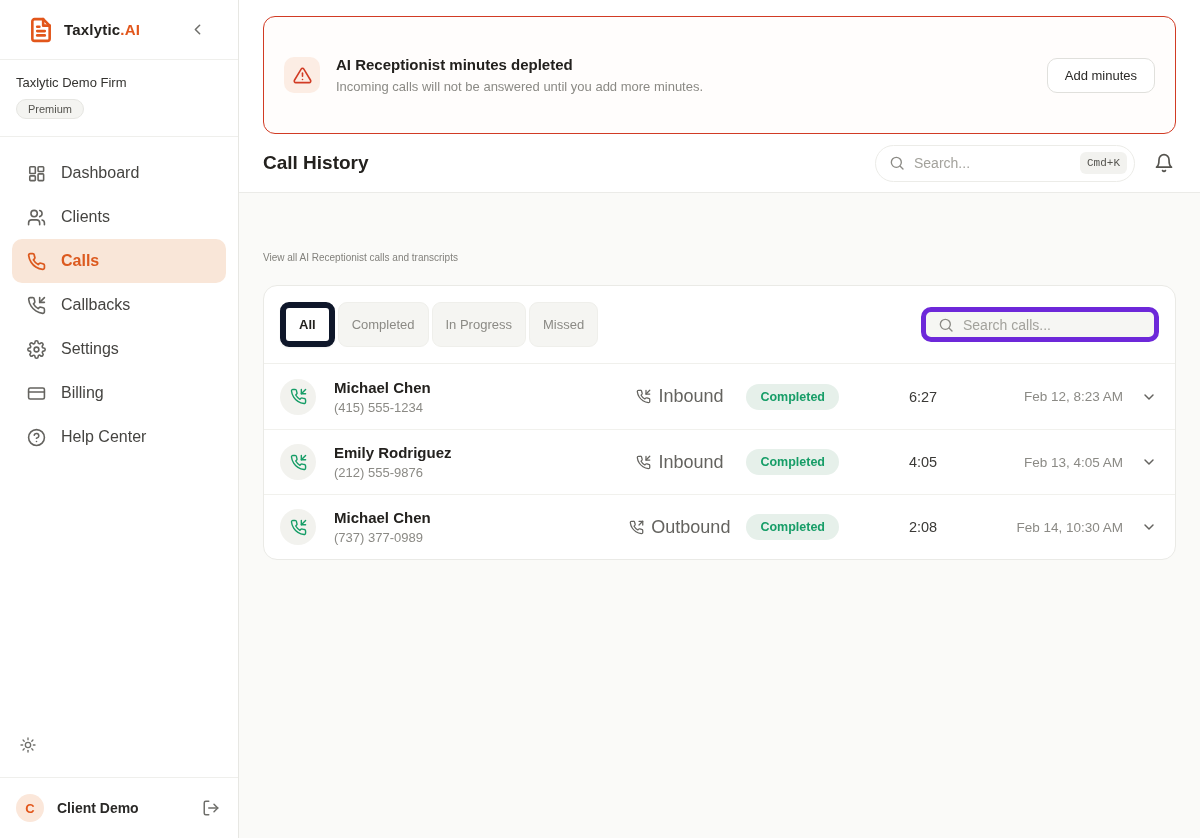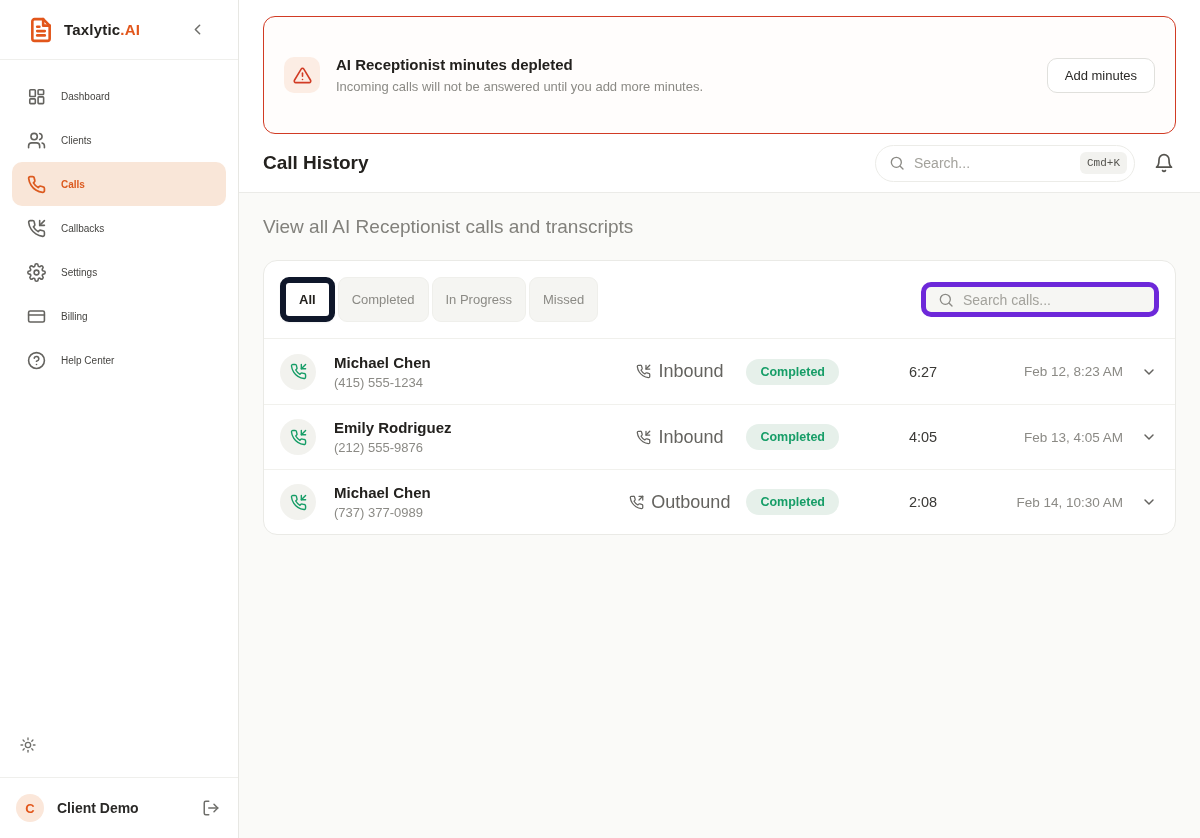--- a/index.html
+++ b/index.html
@@ -35,21 +35,21 @@
     display:inline-block; margin-top:9px;
     font-size:11px; color:#55544f;
     background:#f4f4f1; border:1px solid #e6e6e2;
     border-radius:999px; padding:3px 11px;
   }
 
   .nav { padding:14px 12px; display:flex; flex-direction:column; }
   .nav-item {
     display:flex; align-items:center; gap:15px;
     height:44px; padding:0 15px; border-radius:10px;
-    font-size:10px; color:#454441; cursor:pointer;
+    font-size:16px; color:#454441; cursor:pointer;
   }
   .nav-item .nav-icon { color:#64635f; }
   .nav-item.active { background:#f9e6d8; color:#dc5a1f; font-weight:700; }
   .nav-item.active .nav-icon { color:#dc5a1f; }
 
   .sidebar-bottom { margin-top:auto; }
   .theme-row { padding:16px 20px 20px; }
   .theme-btn { background:none; border:none; color:#6f6f6b; cursor:pointer; padding:0; }
   .user-row {
     border-top:1px solid #efefec;
@@ -101,21 +101,21 @@
   }
   .global-search input::placeholder { color:#a3a29c; }
   .kbd-badge {
     background:#f2f2ef; border-radius:6px; padding:5px 7px;
     font-size:11px; color:#55544f;
     font-family:"Liberation Mono", monospace; white-space:nowrap;
   }
   .bell-btn { margin-left:17px; background:none; border:none; color:#55544f; cursor:pointer; padding:2px; }
 
   .content { flex:1; background:#fafaf8; padding:23px 24px; overflow:hidden; }
-  .content-subtitle { font-size:19px; color:#82817c; }
+  .content-subtitle { font-size:10px; color:#82817c;margin-top:36px; }
 
   .calls-card {
     margin-top:22px; background:#ffffff;
     border:1px solid #eaeae6; border-radius:14px;
     overflow:hidden;
   }
   .card-toolbar {
     display:flex; align-items:center; justify-content:space-between;
     padding:16px; border-bottom:1px solid #f0f0ec;
   }
@@ -177,20 +177,24 @@
     <span class="logo-text"><span>Taxlytic</span><span class="logo-accent">.AI</span></span>
     <button class="collapse-btn">
       <span>
         <svg width="17" height="17" viewBox="0 0 24 24" fill="none" stroke="currentColor" stroke-width="2.2" stroke-linecap="round" stroke-linejoin="round">
             <polyline points="15 18 9 12 15 6"></polyline>
           </svg>
       </span>
     </button>
   </div>
 
+  <div class="firm-block">
+    <div class="firm-name">Taxlytic Demo Firm</div>
+    <span class="plan-badge">Premium</span>
+  </div>
 
   <nav class="nav">
     <div class="nav-item">
       <span class="nav-icon">
         <svg width="19" height="19" viewBox="0 0 24 24" fill="none" stroke="currentColor" stroke-width="2" stroke-linecap="round" stroke-linejoin="round">
             <rect x="3.5" y="3.5" width="7" height="8.5" rx="1"></rect>
             <rect x="14" y="3.5" width="7" height="6" rx="1"></rect>
             <rect x="14" y="12.5" width="7" height="8.5" rx="1"></rect>
             <rect x="3.5" y="15" width="7" height="6" rx="1"></rect>
           </svg>

